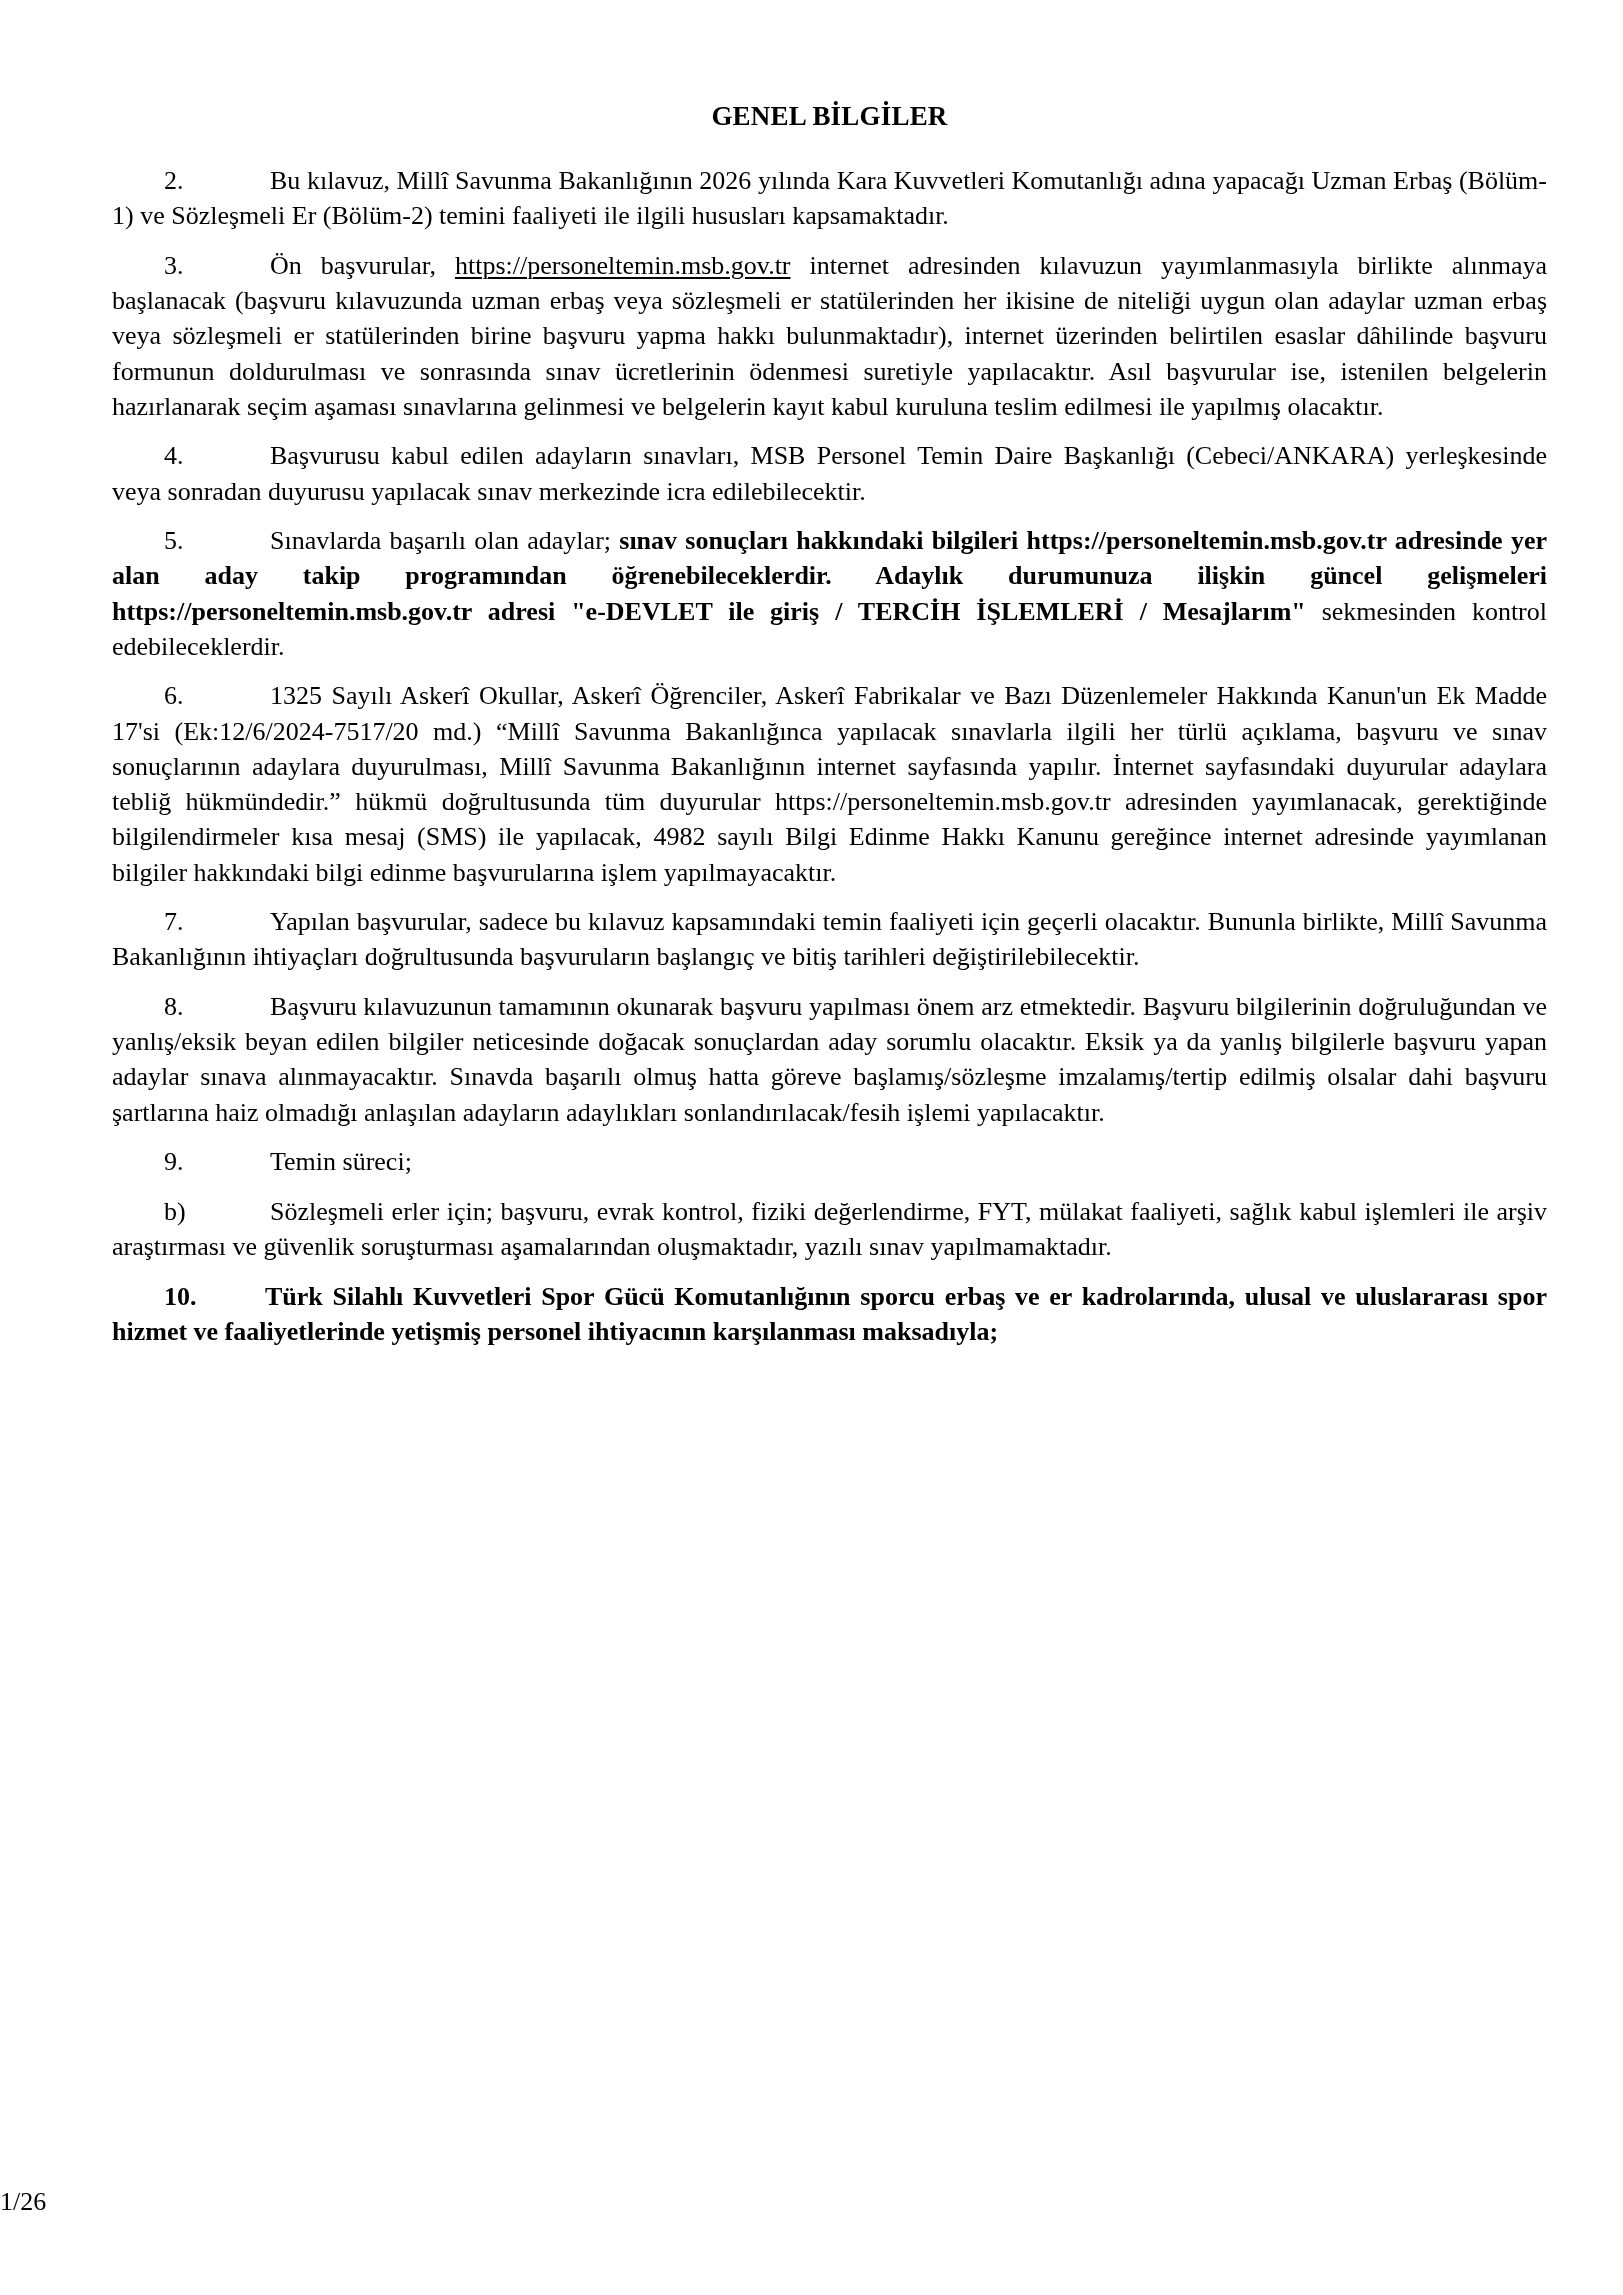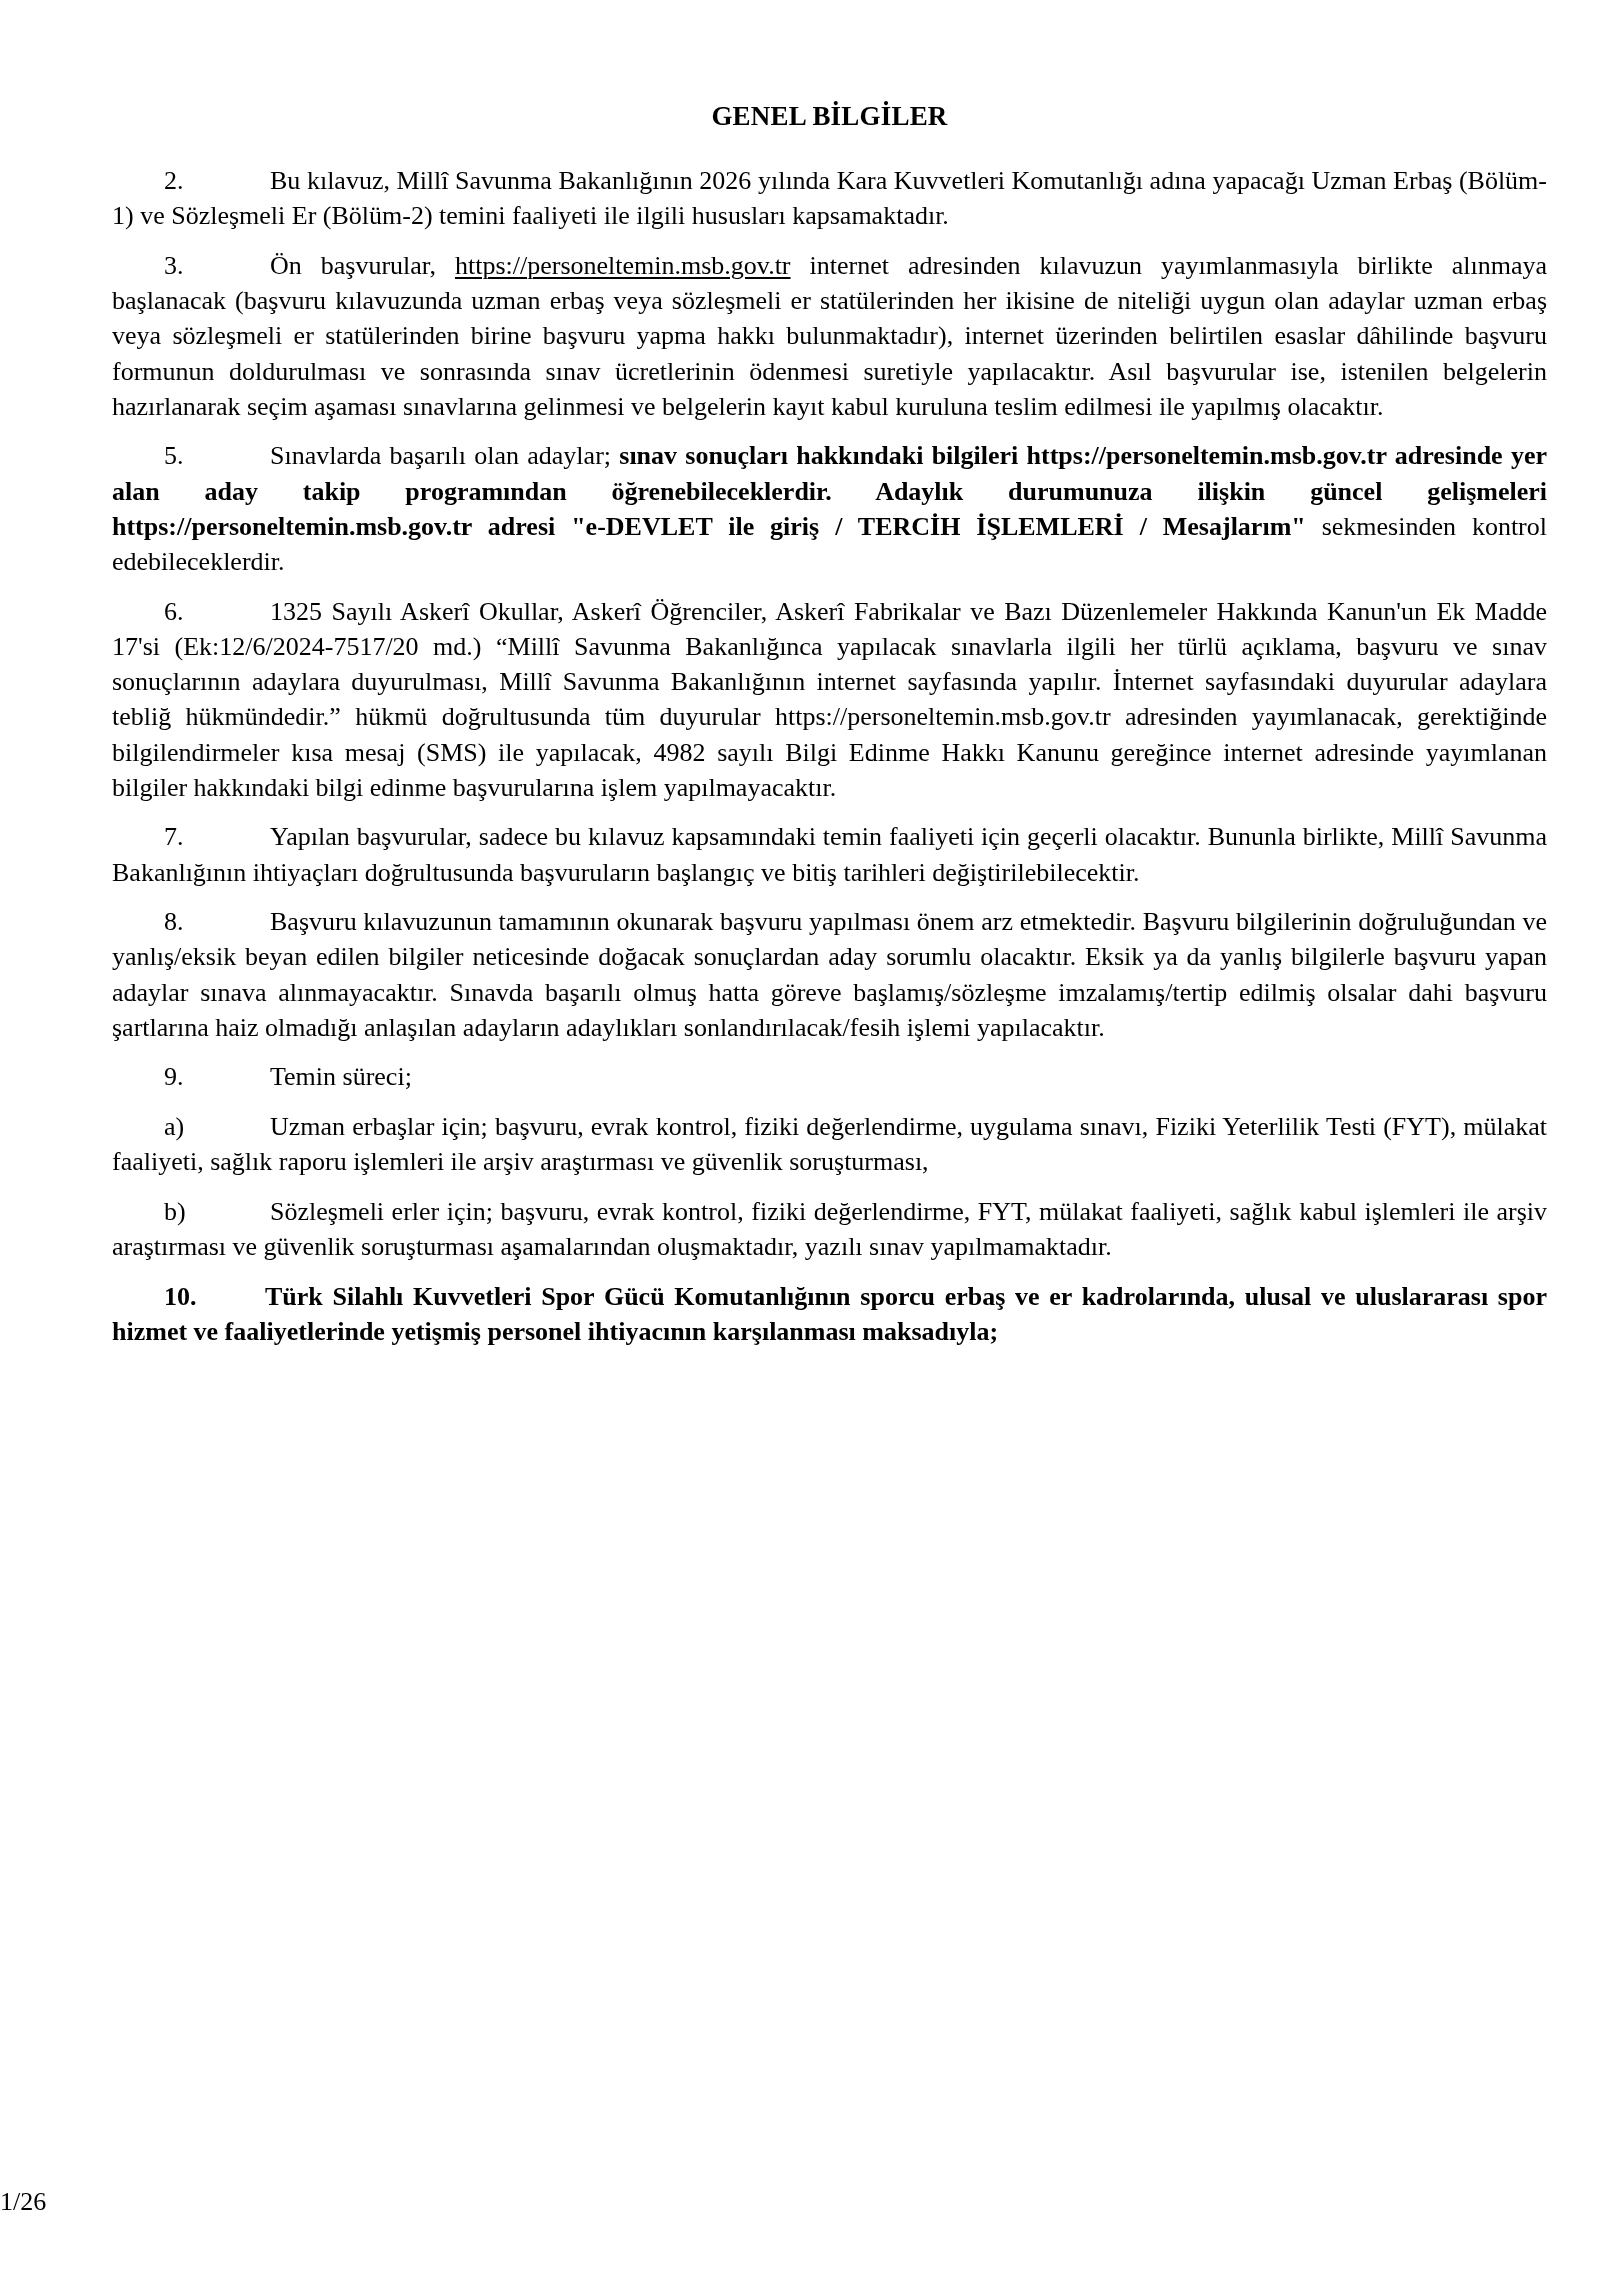--- a/index.html
+++ b/index.html
@@ -77,26 +77,26 @@
 </head>
 <body>
 
 <div class="page">
 
   <h1 class="doc-title">GENEL BİLGİLER</h1>
 
   <div id="body-content">
       <p class="para"><span class="marker">2.</span><span>Bu kılavuz, Millî Savunma Bakanlığının 2026 yılında Kara Kuvvetleri Komutanlığı adına yapacağı Uzman Erbaş (Bölüm-1) ve Sözleşmeli Er (Bölüm-2) temini faaliyeti ile ilgili hususları kapsamaktadır.</span></p>
       <p class="para"><span class="marker">3.</span><span>Ön başvurular, </span><span class="link">https://personeltemin.msb.gov.tr</span><span> internet adresinden kılavuzun yayımlanmasıyla birlikte alınmaya başlanacak (başvuru kılavuzunda uzman erbaş veya sözleşmeli er statülerinden her ikisine de niteliği uygun olan adaylar uzman erbaş veya sözleşmeli er statülerinden birine başvuru yapma hakkı bulunmaktadır), internet üzerinden belirtilen esaslar dâhilinde başvuru formunun doldurulması ve sonrasında sınav ücretlerinin ödenmesi suretiyle yapılacaktır. Asıl başvurular ise, istenilen belgelerin hazırlanarak seçim aşaması sınavlarına gelinmesi ve belgelerin kayıt kabul kuruluna teslim edilmesi ile yapılmış olacaktır.</span></p>
+      <p class="para"><span class="marker">4.</span><span>Başvurusu kabul edilen adayların sınavları, MSB Personel Temin Daire Başkanlığı (Cebeci/ANKARA) yerleşkesinde veya sonradan duyurusu yapılacak sınav merkezinde icra edilebilecektir.</span></p>
       <p class="para"><span class="marker">5.</span><span>Sınavlarda başarılı olan adaylar; </span><span class="bu">sınav sonuçları hakkındaki bilgileri https://personeltemin.msb.gov.tr adresinde yer alan aday takip programından öğrenebileceklerdir. Adaylık durumunuza ilişkin güncel gelişmeleri https://personeltemin.msb.gov.tr adresi "e-DEVLET ile giriş / TERCİH İŞLEMLERİ / Mesajlarım"</span><span> sekmesinden kontrol edebileceklerdir.</span></p>
       <p class="para"><span class="marker">6.</span><span>1325 Sayılı Askerî Okullar, Askerî Öğrenciler, Askerî Fabrikalar ve Bazı Düzenlemeler Hakkında Kanun'un Ek Madde 17'si (Ek:12/6/2024-7517/20 md.) “Millî Savunma Bakanlığınca yapılacak sınavlarla ilgili her türlü açıklama, başvuru ve sınav sonuçlarının adaylara duyurulması, Millî Savunma Bakanlığının internet sayfasında yapılır. İnternet sayfasındaki duyurular adaylara tebliğ hükmündedir.” hükmü doğrultusunda tüm duyurular https://personeltemin.msb.gov.tr adresinden yayımlanacak, gerektiğinde bilgilendirmeler kısa mesaj (SMS) ile yapılacak, 4982 sayılı Bilgi Edinme Hakkı Kanunu gereğince internet adresinde yayımlanan bilgiler hakkındaki bilgi edinme başvurularına işlem yapılmayacaktır.</span></p>
       <p class="para"><span class="marker">7.</span><span>Yapılan başvurular, sadece bu kılavuz kapsamındaki temin faaliyeti için geçerli olacaktır. Bununla birlikte, Millî Savunma Bakanlığının ihtiyaçları doğrultusunda başvuruların başlangıç ve bitiş tarihleri değiştirilebilecektir.</span></p>
       <p class="para"><span class="marker">8.</span><span>Başvuru kılavuzunun tamamının okunarak başvuru yapılması önem arz etmektedir. Başvuru bilgilerinin doğruluğundan ve yanlış/eksik beyan edilen bilgiler neticesinde doğacak sonuçlardan aday sorumlu olacaktır. Eksik ya da yanlış bilgilerle başvuru yapan adaylar sınava alınmayacaktır. Sınavda başarılı olmuş hatta göreve başlamış/sözleşme imzalamış/tertip edilmiş olsalar dahi başvuru şartlarına haiz olmadığı anlaşılan adayların adaylıkları sonlandırılacak/fesih işlemi yapılacaktır.</span></p>
       <p class="para"><span class="marker">9.</span><span>Temin süreci;</span></p>
-      <p class="para"><span class="marker">a)</span><span>Uzman erbaşlar için; başvuru, evrak kontrol, fiziki değerlendirme, uygulama sınavı, Fiziki Yeterlilik Testi (FYT), mülakat faaliyeti, sağlık raporu işlemleri ile arşiv araştırması ve güvenlik soruşturması,</span></p>
       <p class="para"><span class="marker">b)</span><span>Sözleşmeli erler için; başvuru, evrak kontrol, fiziki değerlendirme, FYT, mülakat faaliyeti, sağlık kabul işlemleri ile arşiv araştırması ve güvenlik soruşturması aşamalarından oluşmaktadır, yazılı sınav yapılmamaktadır.</span></p>
       <p class="para"><span class="marker wide" style="font-weight: bold;">10.</span><span class="b">Türk Silahlı Kuvvetleri Spor Gücü Komutanlığının sporcu erbaş ve er kadrolarında, ulusal ve uluslararası spor hizmet ve faaliyetlerinde yetişmiş personel ihtiyacının karşılanması maksadıyla;</span></p>
     </div>
 
   <div class="page-number">1/26</div>
 
 </div>
 
 
 </body></html>

